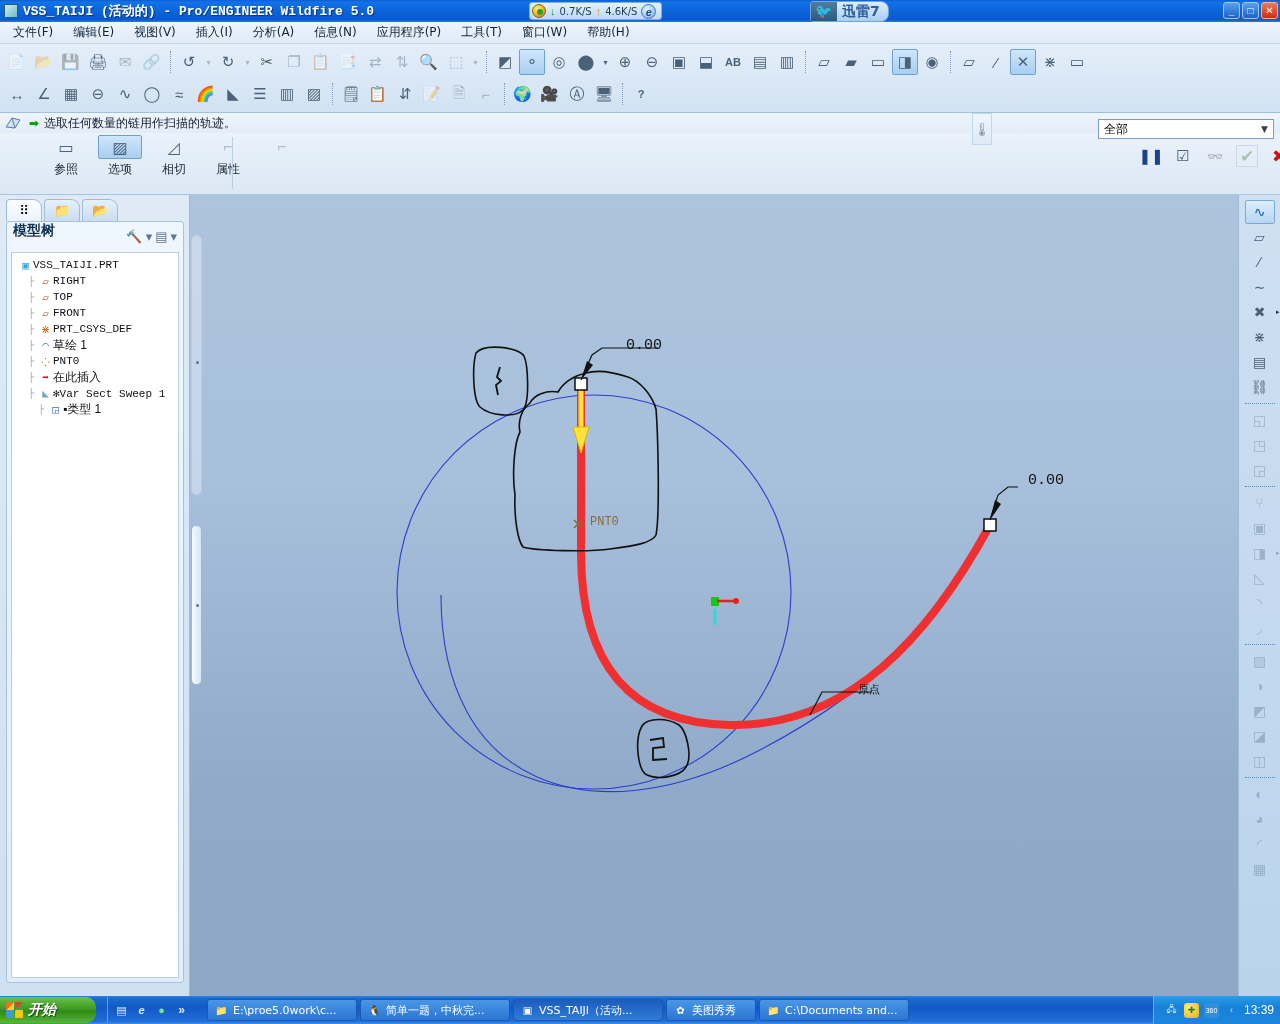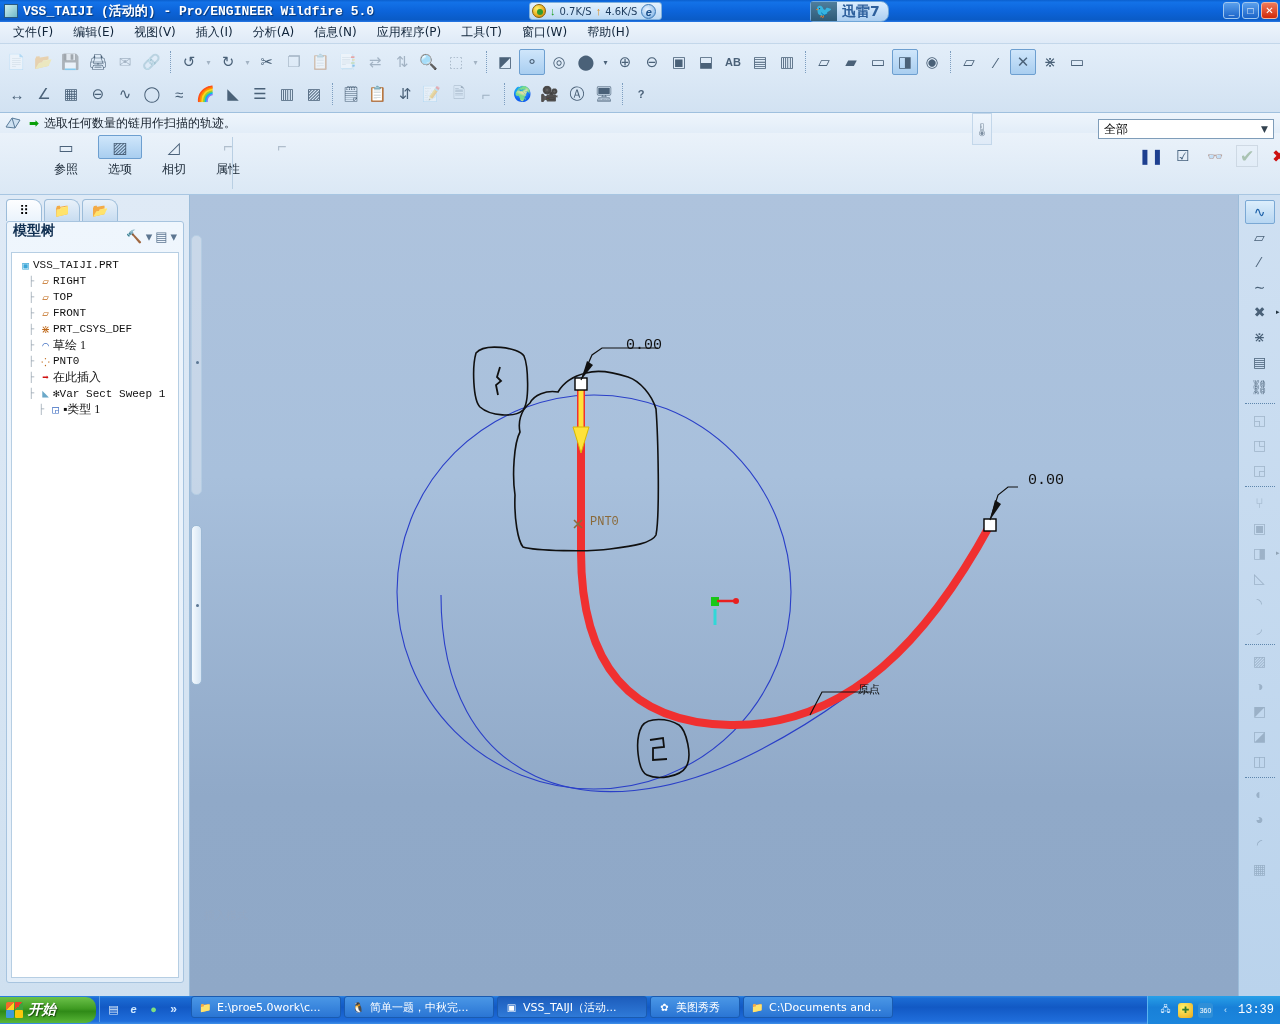--- a/index.html
+++ b/index.html
@@ -169,21 +169,21 @@
   .tree-body {
     position:absolute; left:4px; top:30px; right:4px; bottom:4px;
     background:#ffffff; border:1px solid #b6cee3; overflow:hidden;
     font-family:"Liberation Mono","DejaVu Sans Mono",monospace; font-size:11px; color:#111;
     padding:4px 2px;
   }
   .trow { display:flex; align-items:center; height:16px; white-space:nowrap; }
   .tindent { display:inline-block; width:14px; color:#9aa7b3; font-size:10px; text-align:center; }
   .ticon { display:inline-block; width:15px; text-align:center; font-size:11px; }
   .tlabel { font-size:11px; }
-  .tlabel.cn { font-family:Liberation Serif, serif; font-size:12px; }
+  .tlabel.cn { font-family:Liberation Sans, sans-serif; font-size:12px; }
 
   
   .graphics {
     position:absolute; left:190px; top:195px; width:1048px; height:801px;
     background: linear-gradient(to bottom,#aec3dd 0%,#a8c0dc 35%,#90a9c8 75%,#8fa8c7 100%);
     overflow:hidden;
     text-align:center;
   }
   .insert-mode {
     position:absolute; left:14px; top:713px; font-size:11px;
@@ -226,21 +226,21 @@
   }
   .instr p {
     font-family:"DejaVu Serif","Liberation Serif",serif;
     font-size:21px; line-height:33px; color:#0a0a0a; letter-spacing:.5px;
   }
 
   
   .taskbar {
     position:absolute; left:0; top:996px; width:1280px; height:28px;
     background: linear-gradient(to bottom,#2f84e0 0%,#1b6bd4 8%,#1259c4 40%,#1f6ddb 90%,#3f90e8 100%);
-    display:flex; align-items:flex-start;
+    display:flex; align-items:center;gap:8px;
   }
   .startbtn {
     width:96px; height:26px; margin:1px 0 1px 0;
     background: linear-gradient(to bottom,#6cc24a 0%,#3f9b22 45%,#2f8a17 55%,#59b737 100%);
     border-radius:0 10px 10px 0; display:flex; align-items:center; gap:5px; padding-left:6px;
   }
   .startflag {
     width:17px;height:16px;
     background:
       linear-gradient(to bottom right,#f56b2a 0 50%,#ffd21f 50% 100%) left top/8px 8px no-repeat,
@@ -267,21 +267,21 @@
   .task.active { background: linear-gradient(to bottom,#1d5dbc,#2f7ad8); }
   .task .tico { width:13px;height:13px;display:flex;align-items:center;justify-content:center;font-size:10px;}
   .tray {
     position:absolute; right:0; top:0; height:28px; display:flex; align-items:center; gap:5px;
     padding:0 6px 0 10px;
     background: linear-gradient(to bottom,#28a0e8 0%,#1880d8 40%,#1c86dd 100%);
     border-left:1px solid #5ab4ef;
   }
   .tray-caret { color:#cdeaff; font-size:11px; }
   .tray-ico { width:15px; height:15px; border-radius:3px; display:flex; align-items:center; justify-content:center; font-size:9px; }
-  .clock { color:#fff; font-size:12px; font-family:Liberation Mono, monospace; }
+  .clock { color:#fff; font-size:12px; font-family:Liberation Sans, sans-serif; }
   .watermark {
     position:absolute; left:540px; top:996px; width:290px; height:24px;
     font-family:"DejaVu Serif","Liberation Serif",serif;
     font-size:21px; font-weight:bold; color:#c8243a; letter-spacing:-1px;
     text-shadow:1px 1px 0 rgba(255,255,255,.35); pointer-events:none; white-space:nowrap;
   }
   .wm-dot { display:inline-block; width:15px; height:15px; border-radius:50%;
             background:#c8243a; color:#fff; font-size:9px; text-align:center; line-height:15px;
             vertical-align:middle; margin:0 1px; font-weight:bold; }
 </style>

